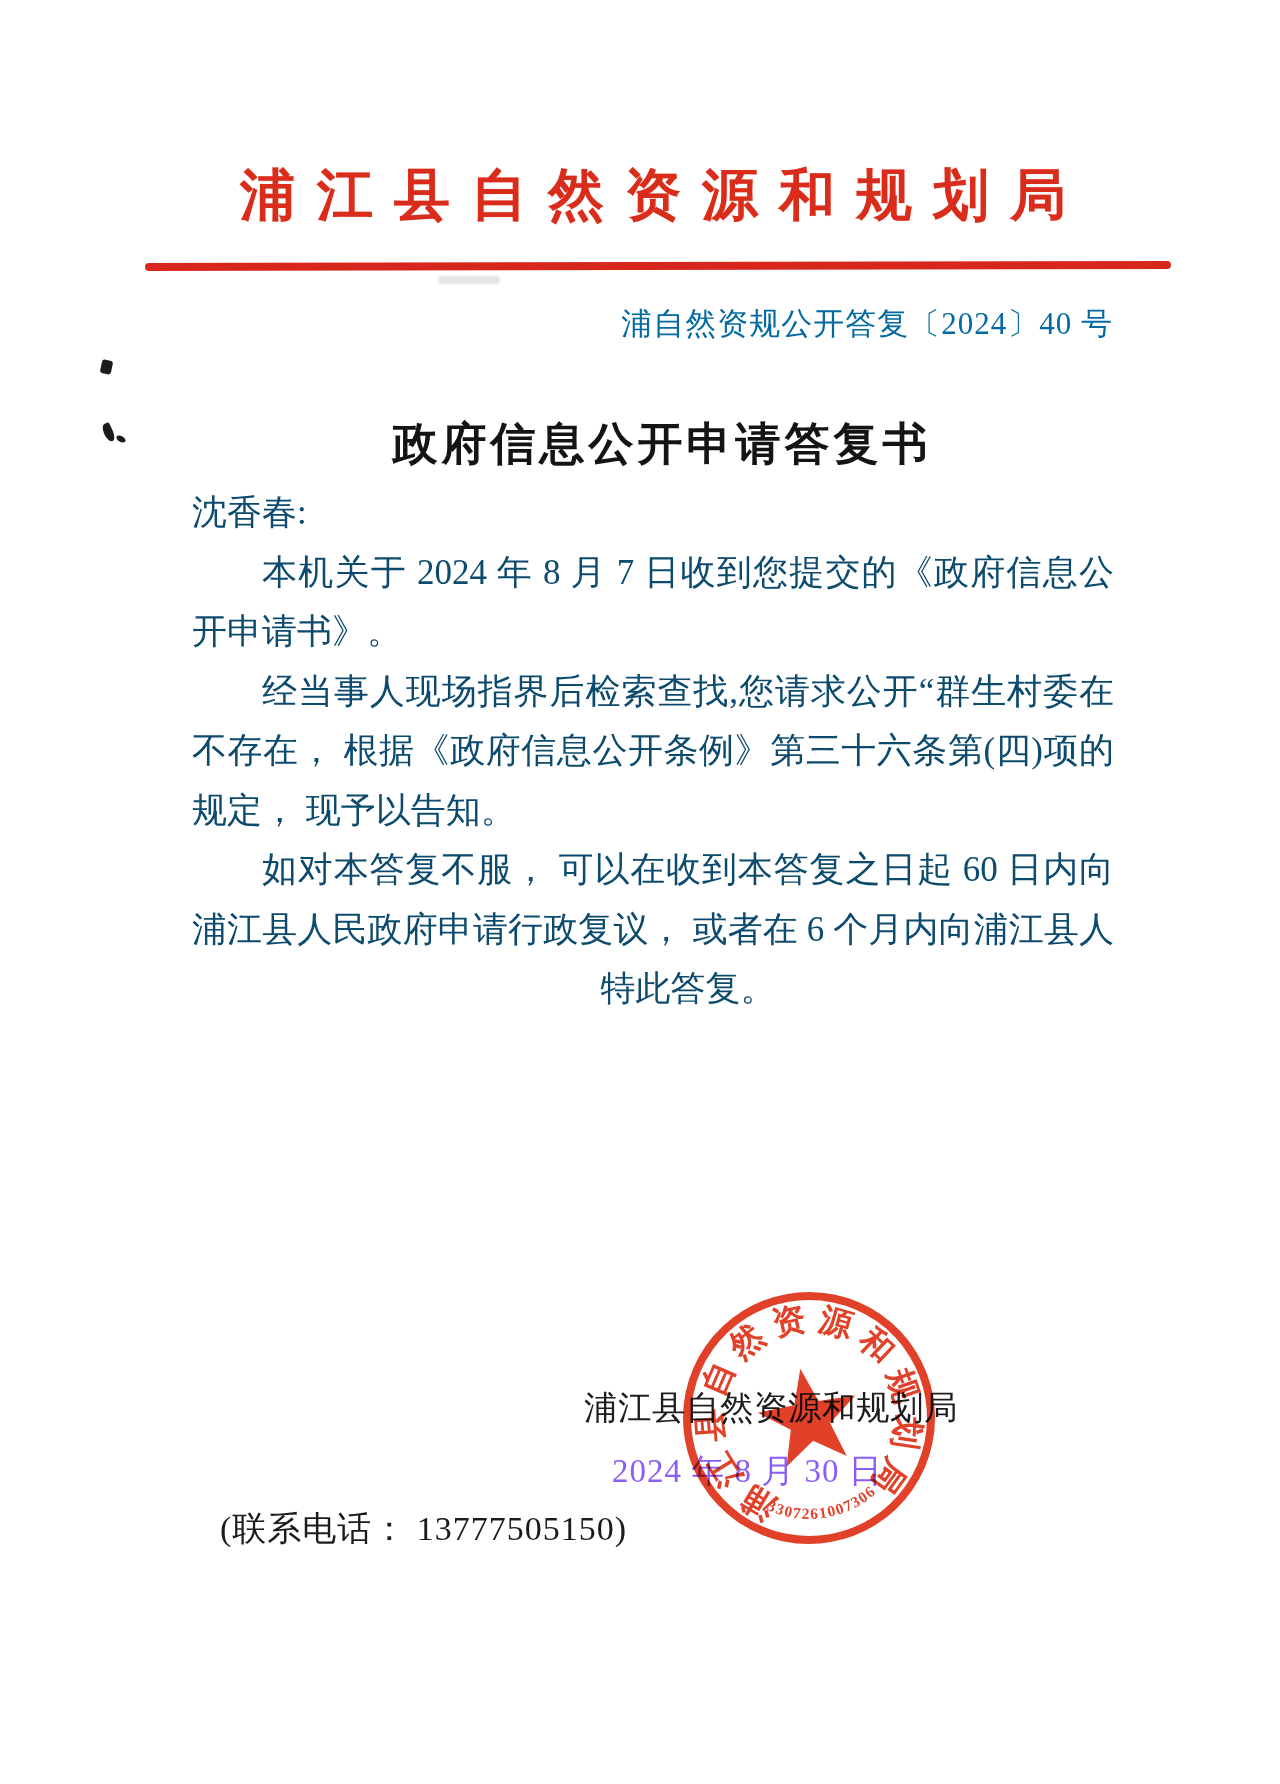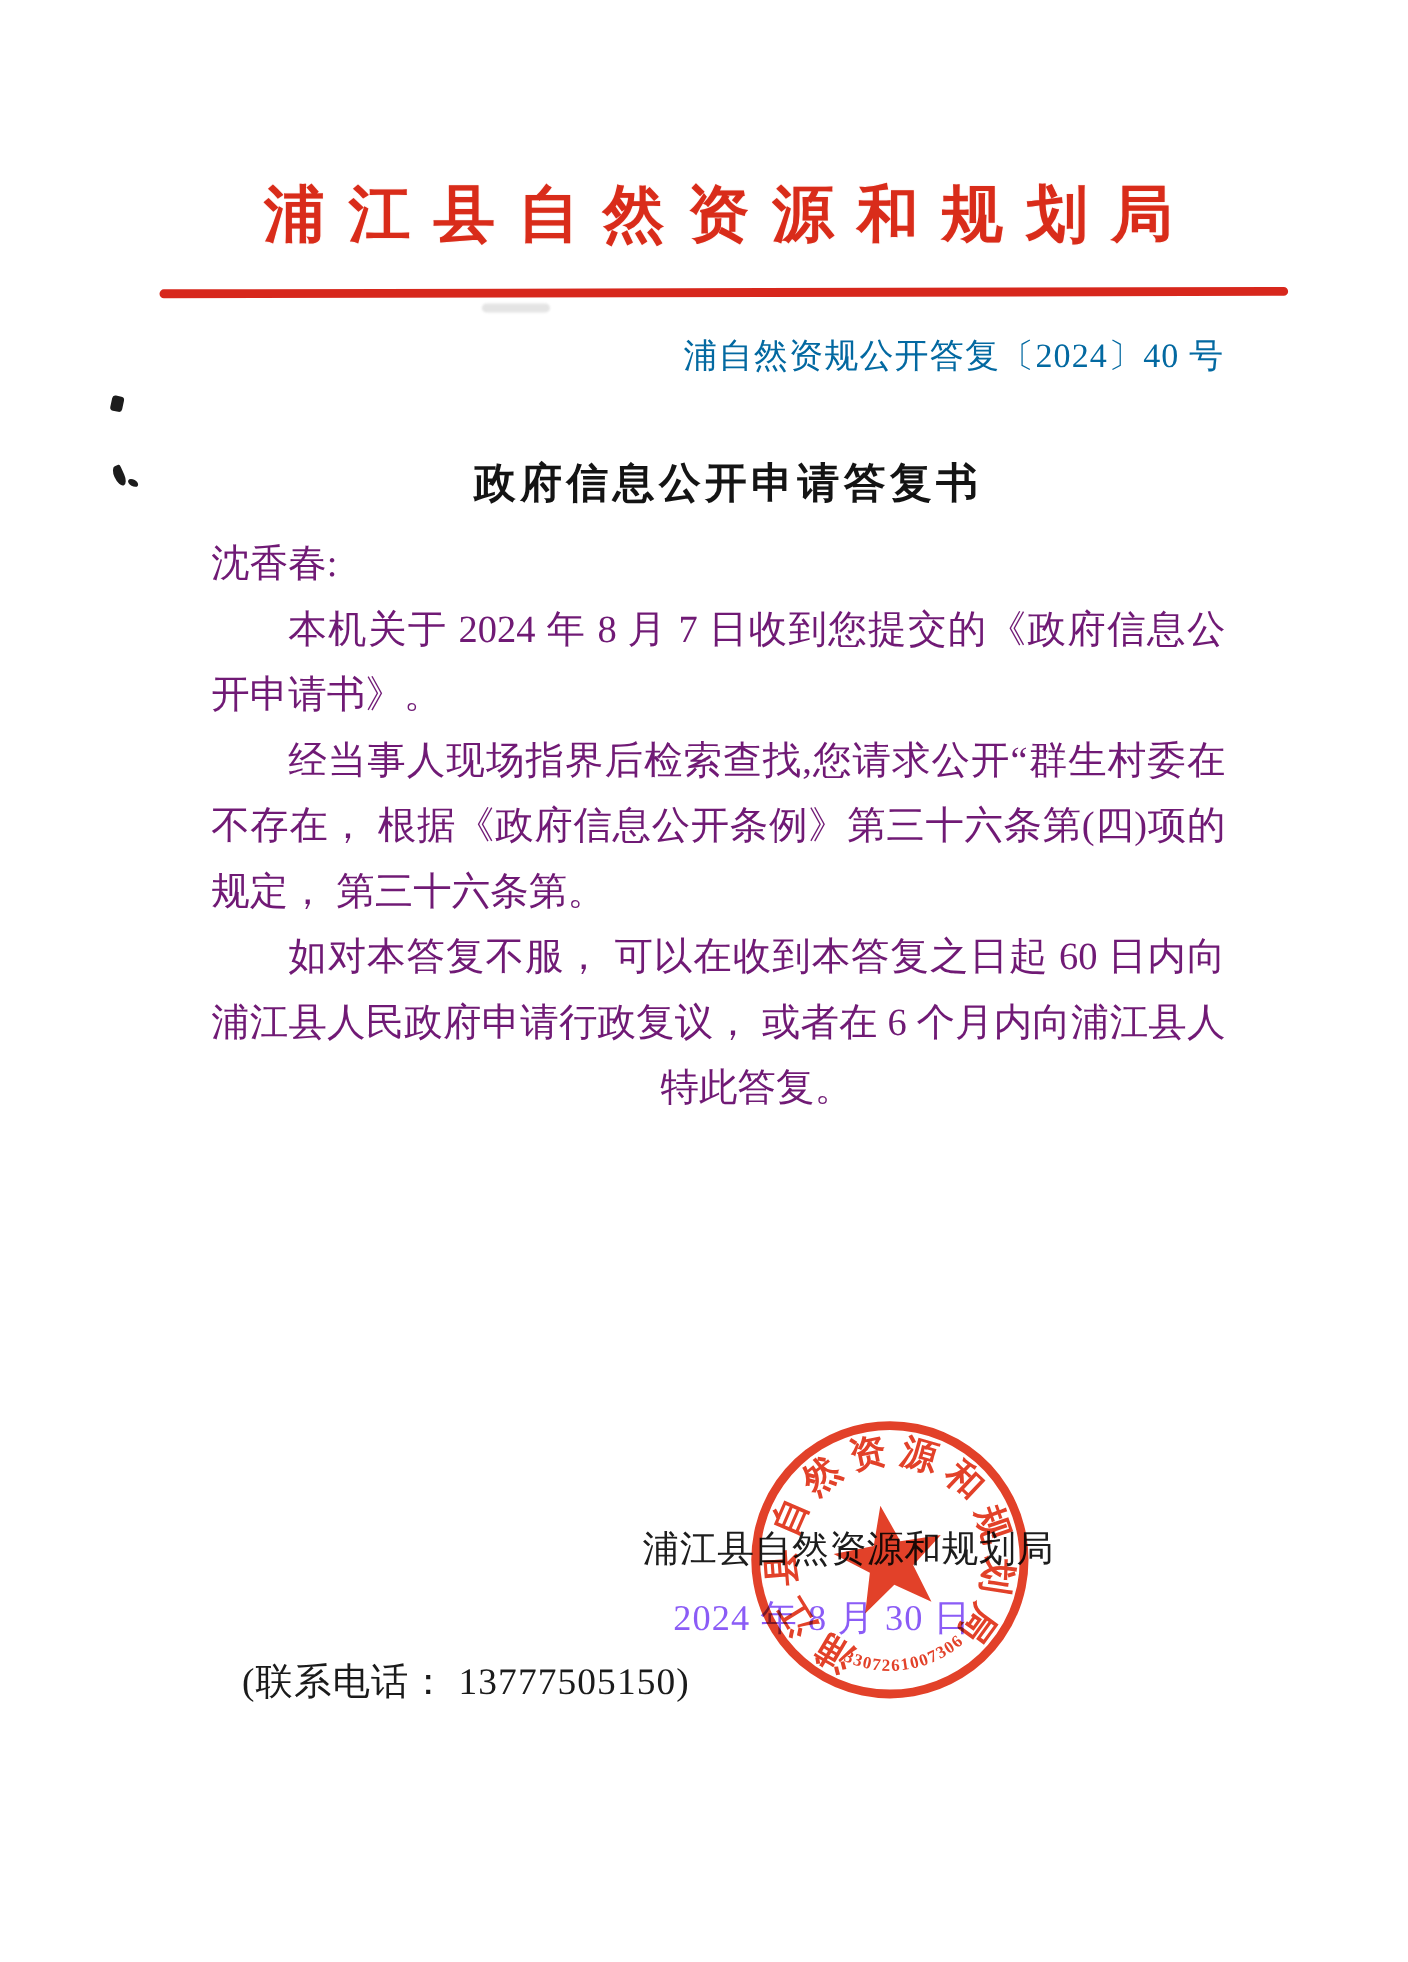--- a/index.html
+++ b/index.html
@@ -25,21 +25,21 @@
   
   .doc-number{
     position:absolute;right:167px;top:303px;
     font-size:31px;color:#0369a1;white-space:nowrap;letter-spacing:1px;
   }
 
   
   .doc-title{
     position:absolute;left:0;top:414px;width:1280px;
     text-align:center;padding-left:44px;box-sizing:border-box;
-    font-size:38px;font-weight:bold;color:#141414;letter-spacing:4px;
+    font-size:45px;font-weight:bold;color:#141414;letter-spacing:4px;
   }
 
   
   .body-block{
     position:absolute;left:192px;top:483px;width:922px;
     font-size:35px;line-height:59.5px;color:#1e1e1e;
   }
   .body-line{height:59.5px;white-space:nowrap;}
   .body-line.indent{padding-left:70px;text-align:center;}
   .body-line.fill{
@@ -86,28 +86,28 @@
 <div class="page">
 
   <div class="letterhead" id="letterhead" style="color: rgb(217, 44, 26);">浦江县自然资源和规划局</div>
 
   <div class="red-rule" id="red-rule" style="background: rgb(215, 39, 28);"></div>
 
   <div class="doc-number">浦自然资规公开答复〔2024〕40 号</div>
 
   <div class="doc-title">政府信息公开申请答复书</div>
 
-  <div class="body-block" style="color: #701a75;">
+  <div class="body-block" style="color: #0c4a6e;">
     <div class="body-line">沈香春:</div>
     <div id="body-lines-container">
         <div class="body-line indent fill">本机关于 2024 年 8 月 7 日收到您提交的《政府信息公</div>
         <div class="body-line">开申请书》。</div>
         <div class="body-line indent fill">经当事人现场指界后检索查找,您请求公开“群生村委在</div>
         <div class="body-line fill">不存在， 根据《政府信息公开条例》第三十六条第(四)项的</div>
-        <div class="body-line">规定， 第三十六条第。</div>
+        <div class="body-line">规定， 现予以告知。</div>
         <div class="body-line indent fill">如对本答复不服， 可以在收到本答复之日起 60 日内向</div>
         <div class="body-line fill">浦江县人民政府申请行政复议， 或者在 6 个月内向浦江县人</div>
         <div class="body-line indent">特此答复。</div>
       </div>
   </div>
 
   <div class="sig-agency">浦江县自然资源和规划局</div>
 
   <div class="sig-date">2024 年 8 月  30 日</div>
 

